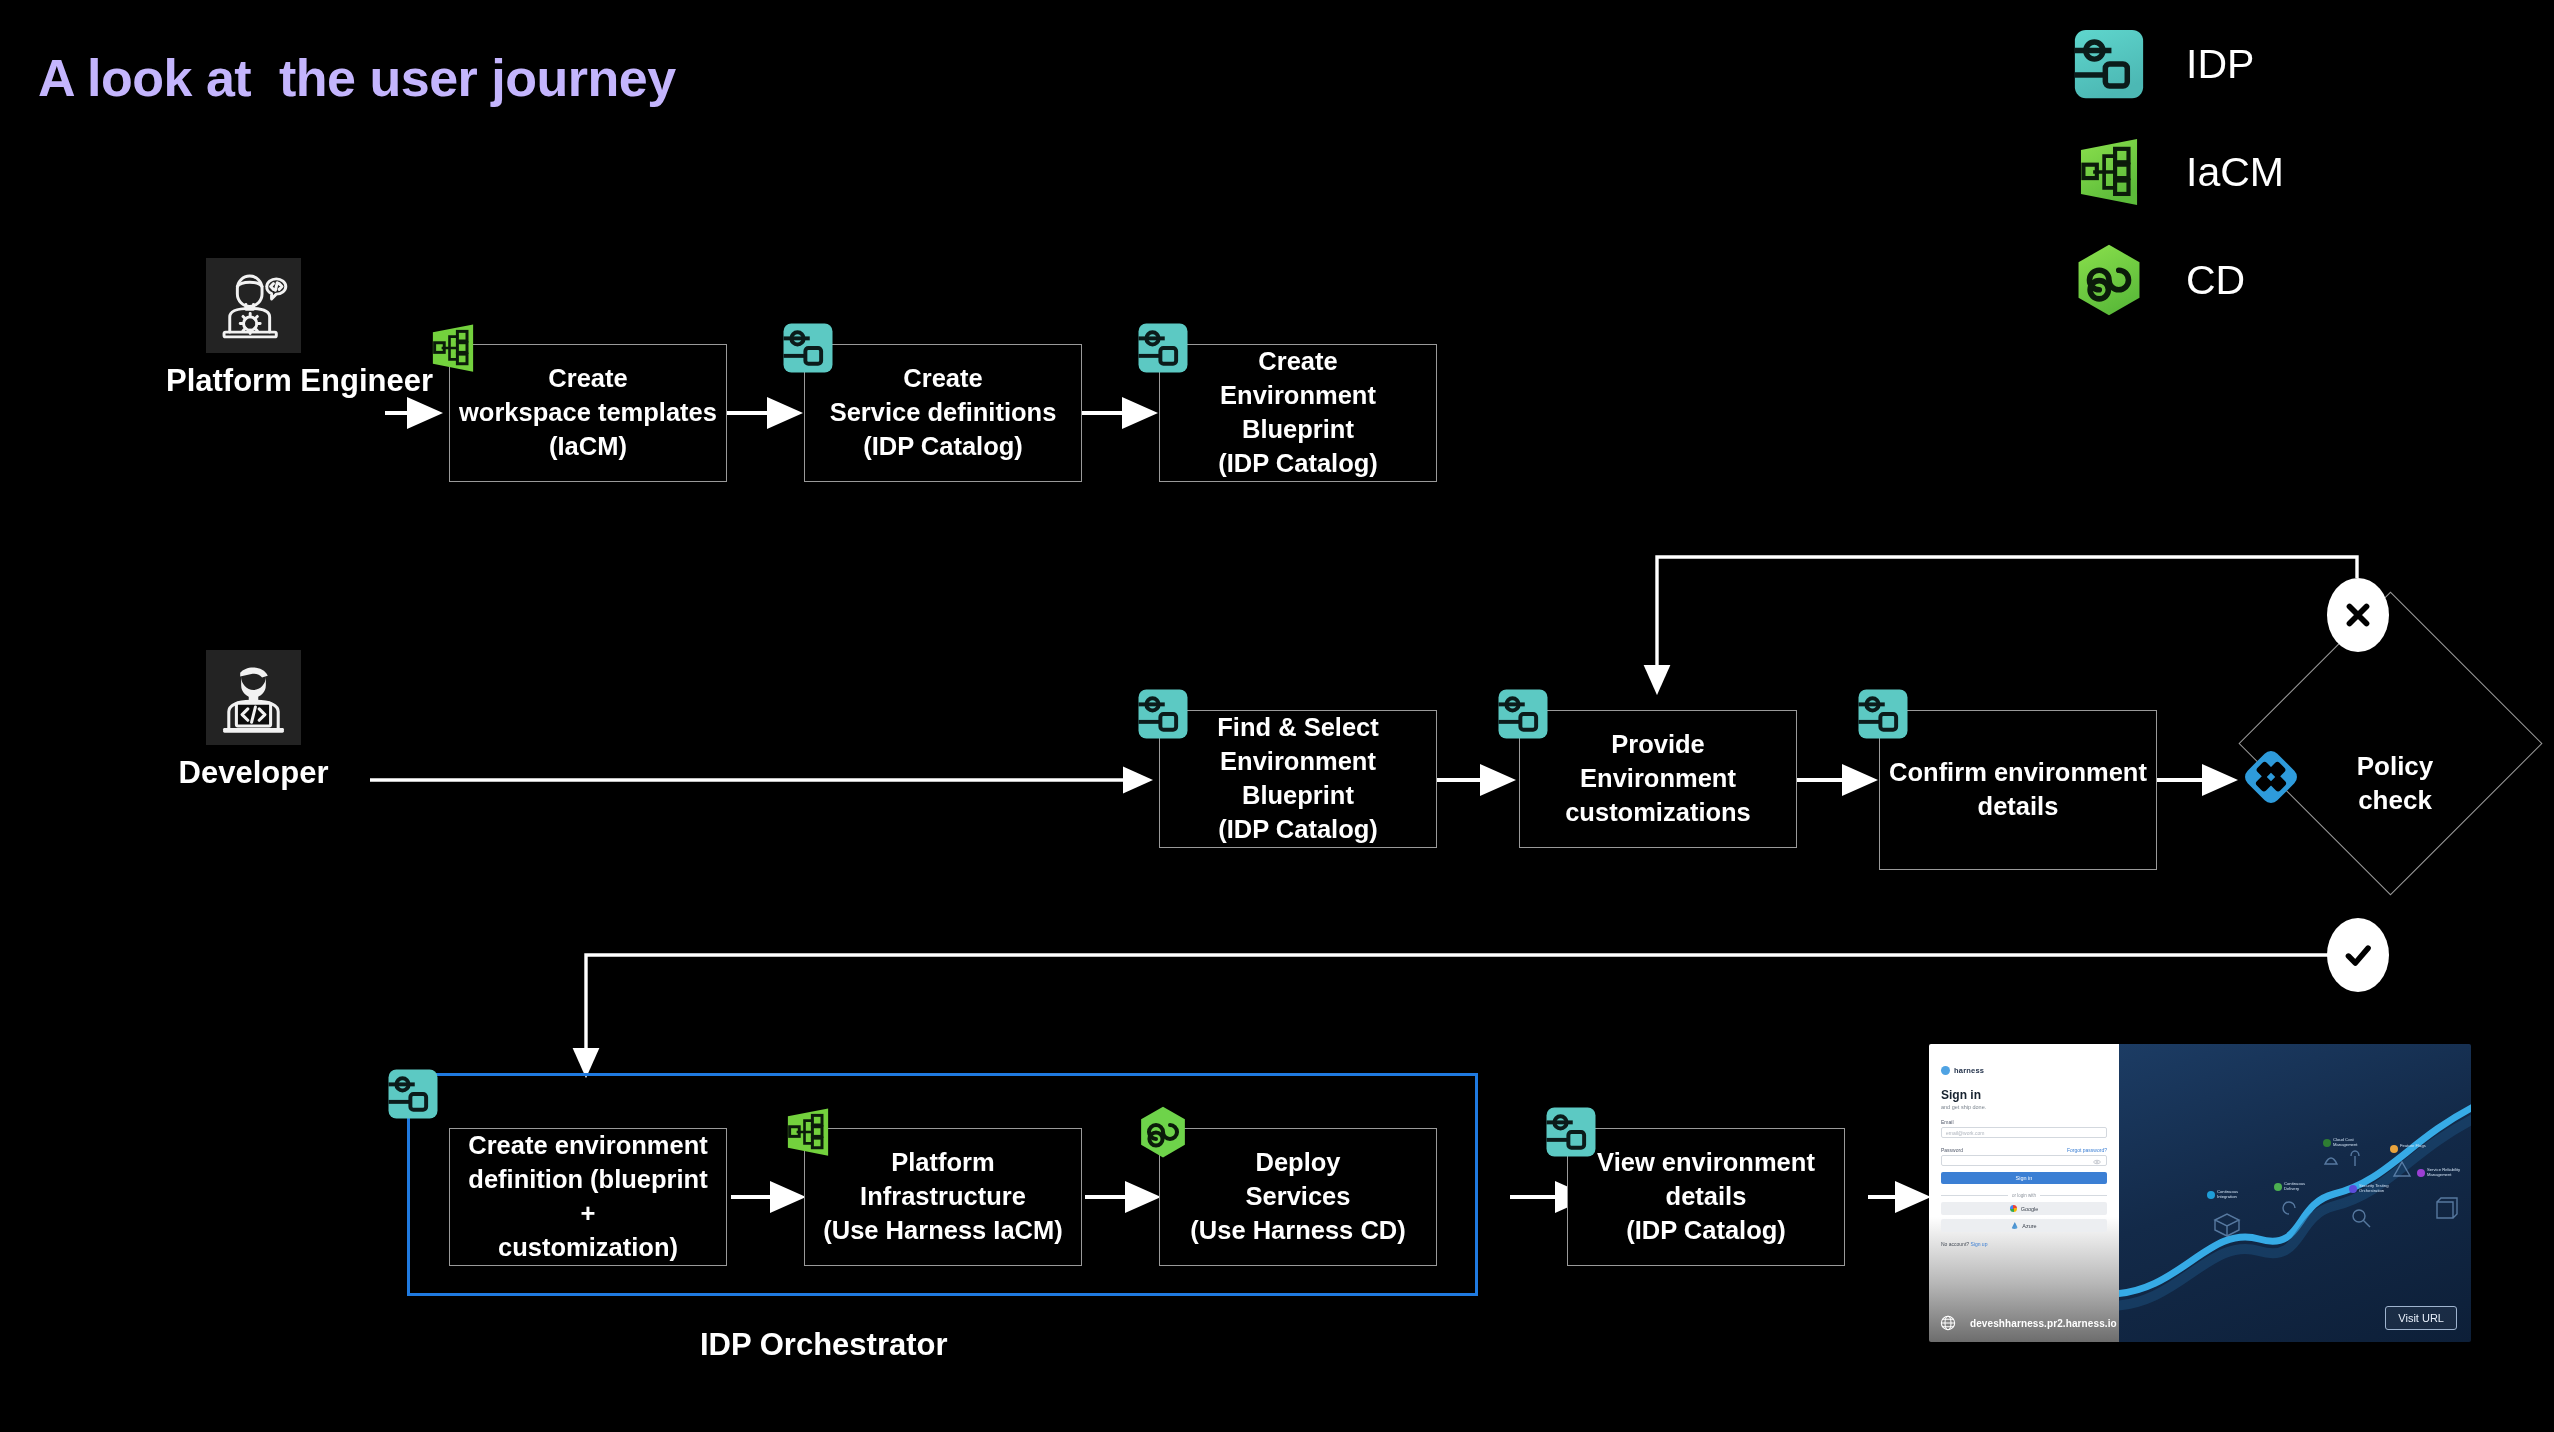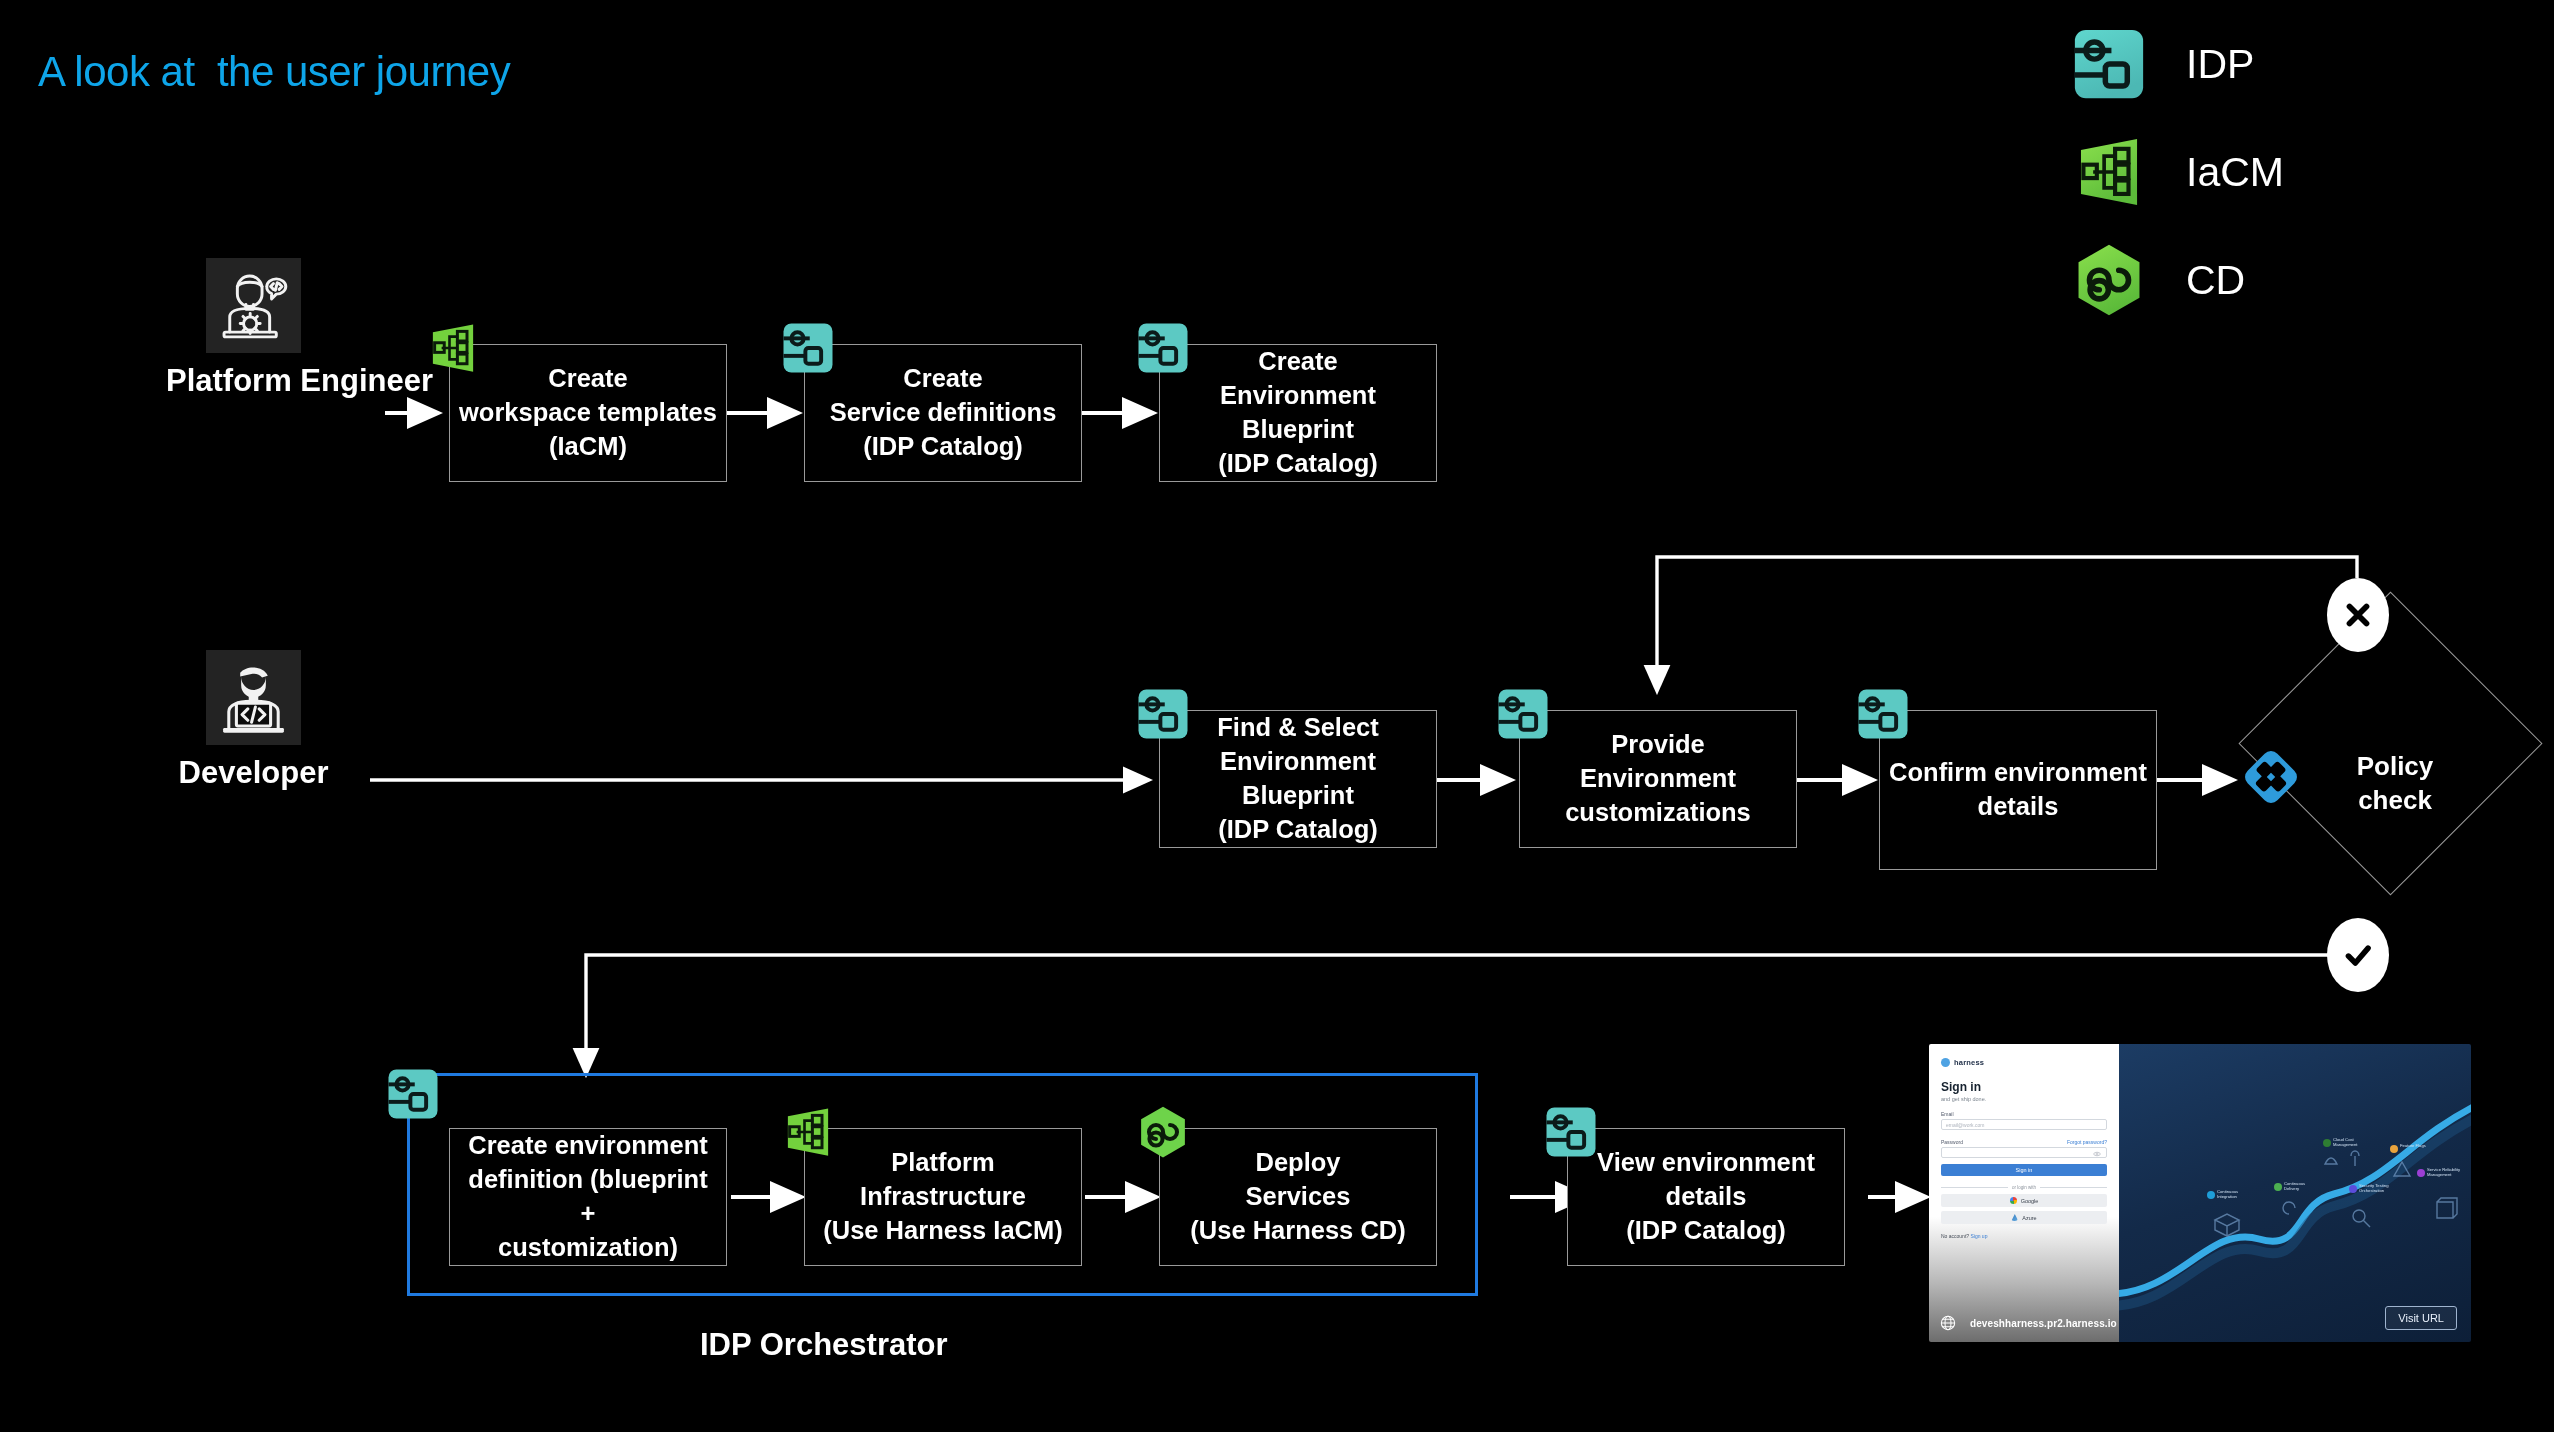--- a/index.html
+++ b/index.html
@@ -14,23 +14,23 @@
     position: relative;
     width: 2554px;
     height: 1432px;
     background: #000000;
   }
   .abs { position: absolute; }
 
   
   #page-title {
     left: 38px; top: 48px;
-    font-size: 42px;
-    font-weight: normal;
-    color: #0ea5e9;
+    font-size: 52px;
+    font-weight: bold;
+    color: #c4b5fd;
     letter-spacing: -0.5px;
     white-space: pre;
   }
 
   
   #legend { left: 2070px; top: 10px; width: 420px; }
   .legend-row {
     display: flex;
     align-items: center;
     height: 108px;
@@ -138,21 +138,21 @@
     left: 1929px; top: 1044px;
     width: 542px; height: 298px;
     display: flex;
     overflow: hidden;
     border-radius: 2px;
   }
   #thumb-left {
     width: 190px; height: 100%;
     background: linear-gradient(180deg,#ffffff 0%,#ffffff 58%,#b8b8b8 80%,#6d6d6d 100%);
     position: relative;
-    padding: 14px 12px 0 12px;
+    padding: 22px 12px 0 12px;
   }
   #thumb-right {
     flex: 1;
     background: linear-gradient(160deg,#1c3c64 0%,#132a49 45%,#0d1f38 100%);
     position: relative;
   }
   .t-logo { display: flex; align-items: center; gap: 4px; }
   .t-logo-mark {
     width: 9px; height: 9px; border-radius: 50%;
     background: #4fa3e3;

